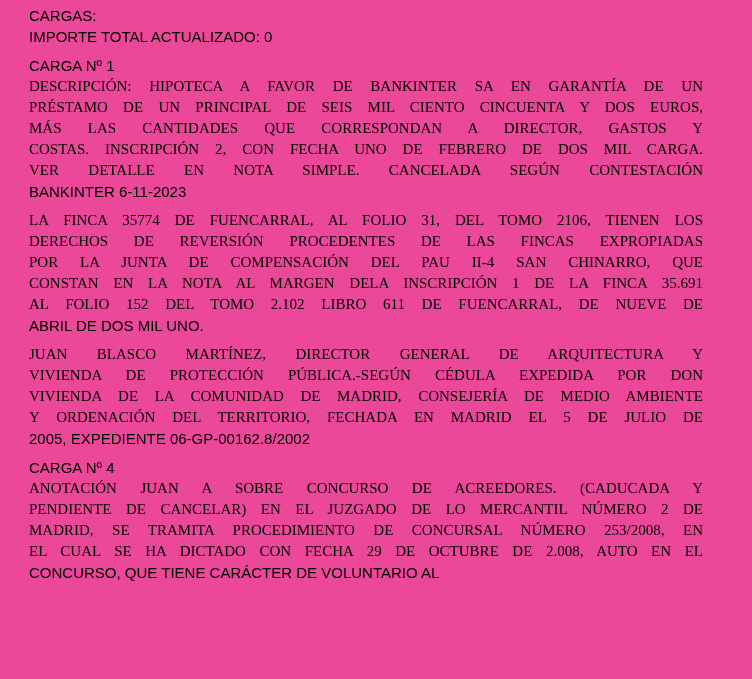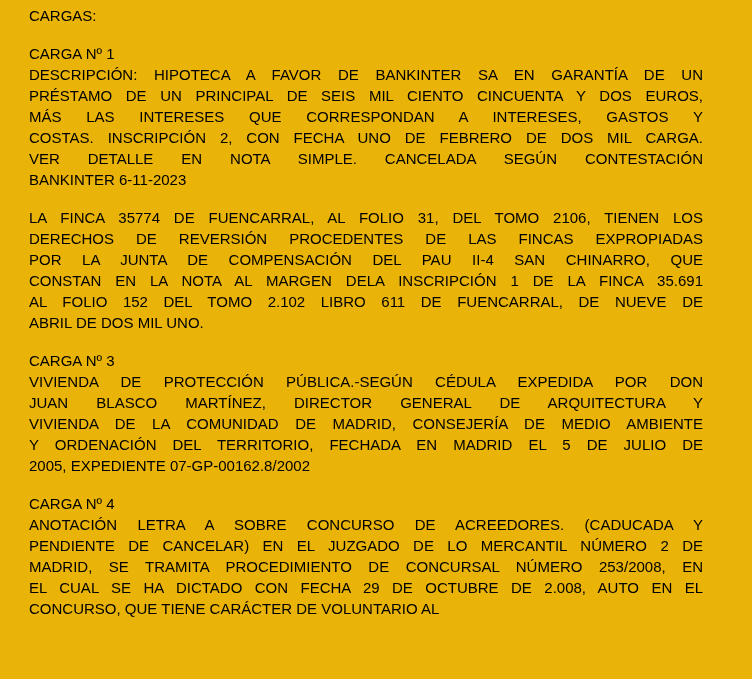--- a/index.html
+++ b/index.html
@@ -12,81 +12,82 @@
     height: 679px;
     overflow: hidden;
     font-family: "Liberation Sans", "DejaVu Sans", sans-serif;
     color: #000000;
   }
   .page {
     box-sizing: border-box;
     width: 752px;
     height: 679px;
     padding: 5px 49px 0 29px;
-    background: #eab308;
+    background: #ec4899;
   }
   .ln {
     font-size: 15px;
     line-height: 21px;
     white-space: normal;
     color: #000000;
   }
   
   .just {
     text-align: justify;
     text-align-last: justify;
+    font-family: Liberation Serif, serif;
   }
   
   .left {
     text-align: left;
     text-align-last: left;
   }
   .carga {
-    margin-top: 17px;
+    margin-top: 8px;
   }
 </style>
 </head>
 <body>
 
 <div class="page">
 
   <div class="intro">
     <div class="ln left">CARGAS:</div>
+    <div class="ln left">IMPORTE TOTAL ACTUALIZADO: 0</div>
   </div>
 
   <div class="carga">
     <div class="ln left">CARGA Nº 1</div>
     <div class="ln just">DESCRIPCIÓN: HIPOTECA A FAVOR DE BANKINTER SA EN GARANTÍA DE UN</div>
     <div class="ln just">PRÉSTAMO DE UN PRINCIPAL DE SEIS MIL CIENTO CINCUENTA Y DOS EUROS,</div>
-    <div class="ln just">MÁS LAS INTERESES QUE CORRESPONDAN A INTERESES, GASTOS Y</div>
+    <div class="ln just">MÁS LAS CANTIDADES QUE CORRESPONDAN A DIRECTOR, GASTOS Y</div>
     <div class="ln just">COSTAS. INSCRIPCIÓN 2, CON FECHA UNO DE FEBRERO DE DOS MIL CARGA.</div>
     <div class="ln just">VER DETALLE EN NOTA SIMPLE. CANCELADA SEGÚN CONTESTACIÓN</div>
     <div class="ln left">BANKINTER 6-11-2023</div>
   </div>
 
   <div class="carga">
     <div class="ln just">LA FINCA 35774 DE FUENCARRAL, AL FOLIO 31, DEL TOMO 2106, TIENEN LOS</div>
     <div class="ln just">DERECHOS DE REVERSIÓN PROCEDENTES DE LAS FINCAS EXPROPIADAS</div>
     <div class="ln just">POR LA JUNTA DE COMPENSACIÓN DEL PAU II-4 SAN CHINARRO, QUE</div>
     <div class="ln just">CONSTAN EN LA NOTA AL MARGEN DELA INSCRIPCIÓN 1 DE LA FINCA 35.691</div>
     <div class="ln just">AL FOLIO 152 DEL TOMO 2.102 LIBRO 611 DE FUENCARRAL, DE NUEVE DE</div>
     <div class="ln left">ABRIL DE DOS MIL UNO.</div>
   </div>
 
   <div class="carga">
-    <div class="ln left">CARGA Nº 3</div>
+    <div class="ln just">JUAN BLASCO MARTÍNEZ, DIRECTOR GENERAL DE ARQUITECTURA Y</div>
     <div class="ln just">VIVIENDA DE PROTECCIÓN PÚBLICA.-SEGÚN CÉDULA EXPEDIDA POR DON</div>
-    <div class="ln just">JUAN BLASCO MARTÍNEZ, DIRECTOR GENERAL DE ARQUITECTURA Y</div>
     <div class="ln just">VIVIENDA DE LA COMUNIDAD DE MADRID, CONSEJERÍA DE MEDIO AMBIENTE</div>
     <div class="ln just">Y ORDENACIÓN DEL TERRITORIO, FECHADA EN MADRID EL 5 DE JULIO DE</div>
-    <div class="ln left">2005, EXPEDIENTE 07-GP-00162.8/2002</div>
+    <div class="ln left">2005, EXPEDIENTE 06-GP-00162.8/2002</div>
   </div>
 
   <div class="carga">
     <div class="ln left">CARGA Nº 4</div>
-    <div class="ln just">ANOTACIÓN LETRA A SOBRE CONCURSO DE ACREEDORES. (CADUCADA Y</div>
+    <div class="ln just">ANOTACIÓN JUAN A SOBRE CONCURSO DE ACREEDORES. (CADUCADA Y</div>
     <div class="ln just">PENDIENTE DE CANCELAR) EN EL JUZGADO DE LO MERCANTIL NÚMERO 2 DE</div>
     <div class="ln just">MADRID, SE TRAMITA PROCEDIMIENTO DE CONCURSAL NÚMERO 253/2008, EN</div>
     <div class="ln just">EL CUAL SE HA DICTADO CON FECHA 29 DE OCTUBRE DE 2.008, AUTO EN EL</div>
     <div class="ln left">CONCURSO, QUE TIENE CARÁCTER DE VOLUNTARIO AL</div>
   </div>
 
 </div>
 
 </body></html>

